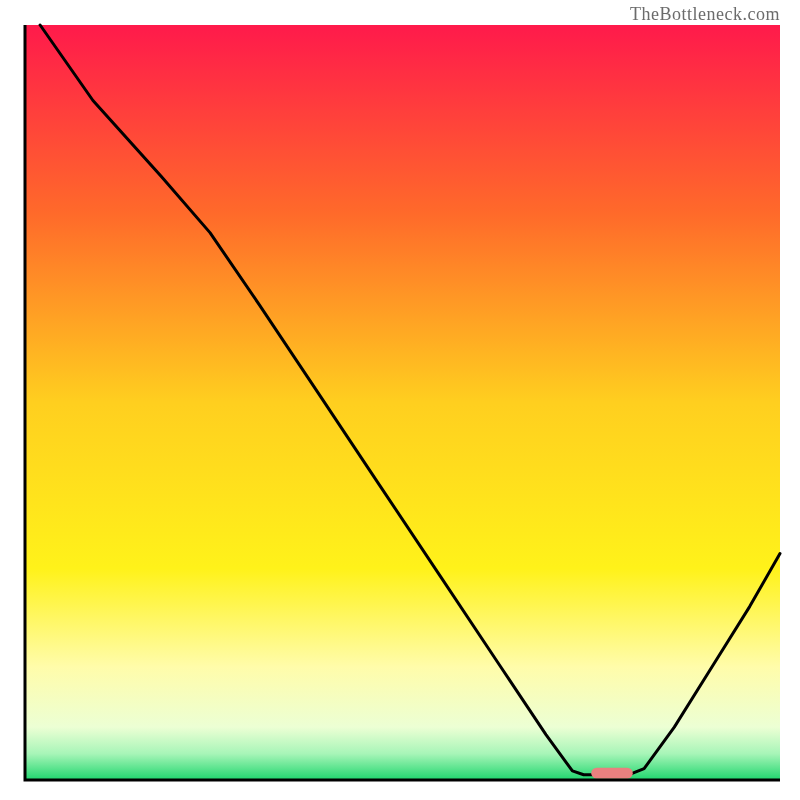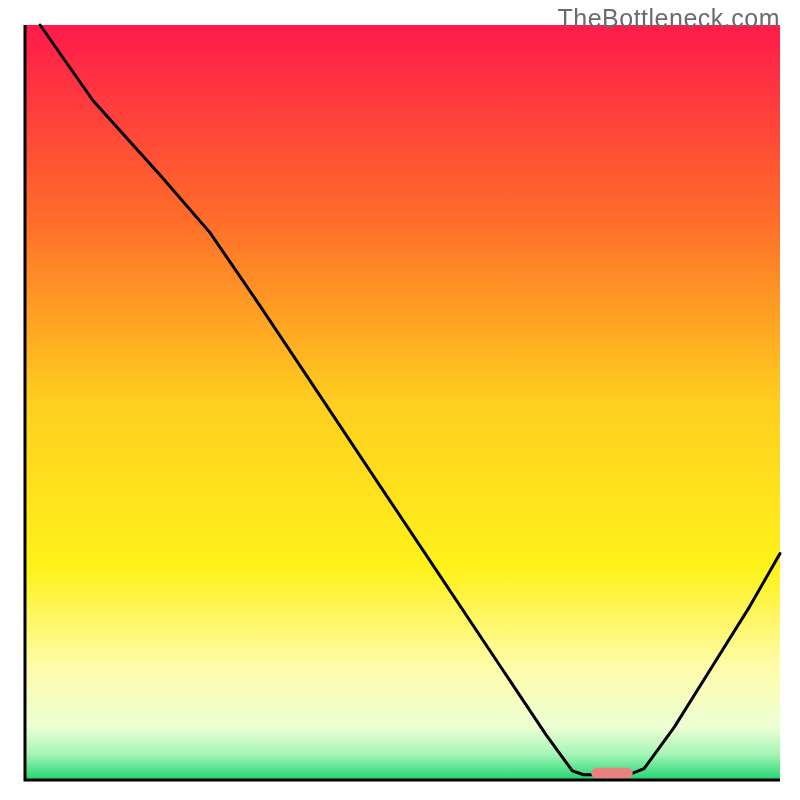--- a/index.html
+++ b/index.html
@@ -12,22 +12,22 @@
   }
   .container {
     position: relative;
     width: 800px;
     height: 800px;
   }
   .watermark {
     position: absolute;
     top: 4px;
     right: 20px;
-    font-family: Liberation Sans, sans-serif;
-    font-size: 25px;
+    font-family: Liberation Serif, serif;
+    font-size: 18px;
     color: #6b6b6b;
     letter-spacing: 0.5px;
   }
   svg {
     display: block;
   }
 </style>
 </head>
 <body>
 <div class="container">

